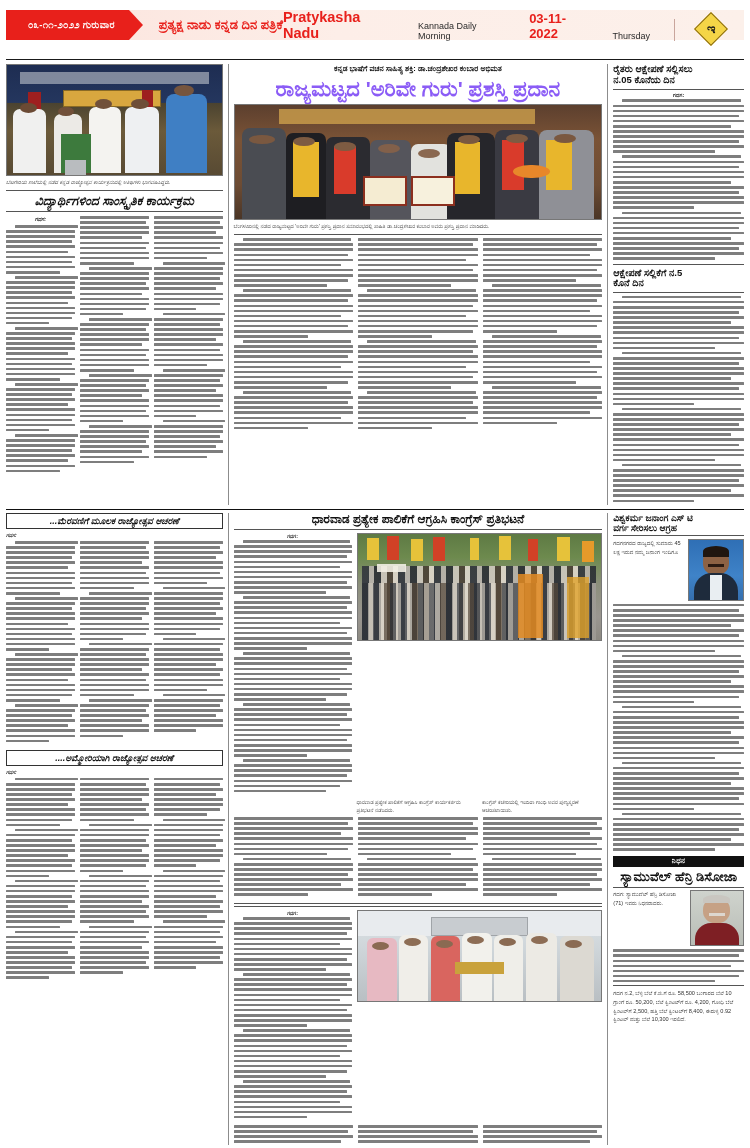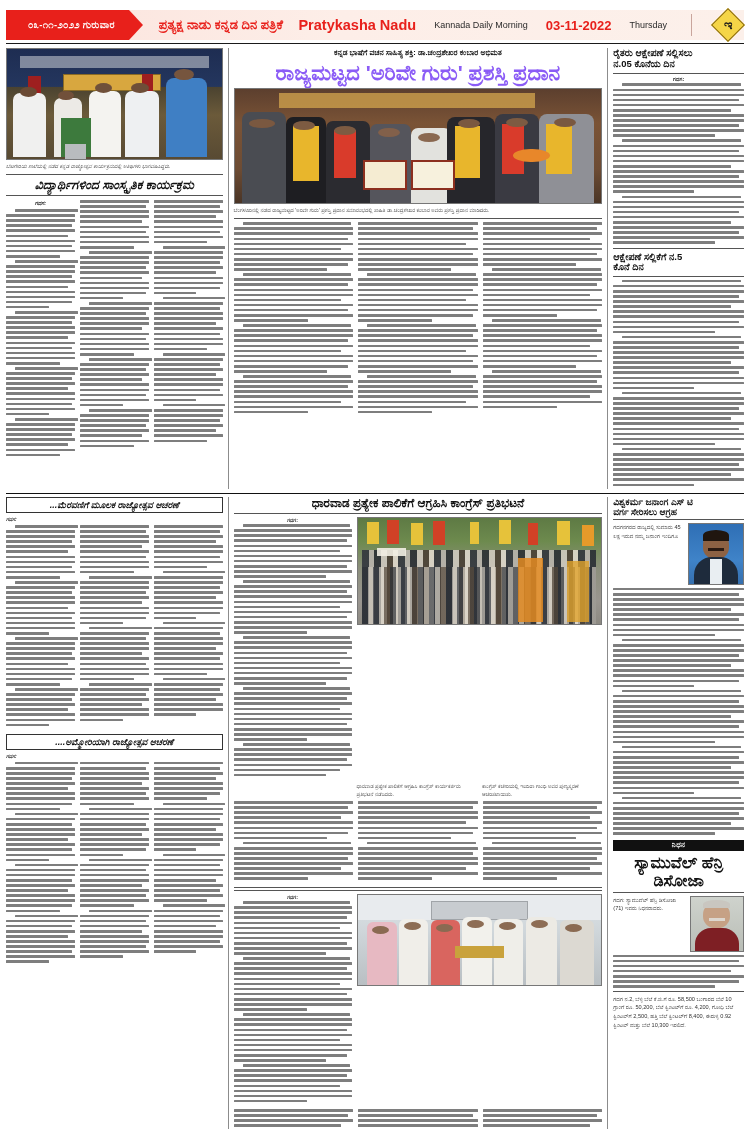--- a/index.html
+++ b/index.html
@@ -16,21 +16,21 @@
     overflow: hidden;
     padding: 10px 6px 4px 6px;
   }
 
   
   .masthead {
     position: relative;
     height: 30px;
     background: linear-gradient(to right, #fbe3dc 0%, #fdeee8 45%, #fcf0ea 100%);
     display: flex; align-items: center;
-    margin-bottom: 3px;
+    margin-bottom: 19px;
   }
   .mast-date-tab {
     position: relative;
     background: #e8201b;
     color: #ffffff;
     font-size: 9.5px; font-weight: bold;
     letter-spacing: .3px;
     height: 30px;
     display: flex; align-items: center;
     padding: 0 14px 0 22px;
@@ -42,22 +42,22 @@
     border-left: 14px solid #e8201b;
     border-top: 15px solid transparent;
     border-bottom: 15px solid transparent;
   }
   .mast-kan-title {
     color: #e8201b; font-weight: bold;
     font-size: 13px; margin-left: 30px;
     white-space: nowrap;
   }
   .mast-right {
-    margin-left: auto; display: flex; align-items: center; gap: 18px;
-    padding-right: 4px;
+    margin-left: auto; display: flex; align-items: flex-end; gap: 18px;
+    padding-right: 21px;
   }
   .mast-brand { color:#e8201b; font-weight:bold; font-size:14.5px; }
   .mast-sub { color:#2b2b2b; font-size:9px; }
   .mast-date2 { color:#e8201b; font-weight:bold; font-size:13px; }
   .mast-day { color:#2b2b2b; font-size:9px; }
   .mast-sep { width:1px; height:22px; background:#c9a59c; margin:0 6px; }
   .mast-logo {
     width: 24px; height: 24px; background:#f5d547;
     border: 1.5px solid #8a6b10;
     transform: rotate(45deg);
@@ -1160,21 +1160,21 @@
           <div class="tl s1"></div>
           <div class="tl s1"></div>
           <div class="tl s2"></div>
         <div class="tl s1"></div>
           <div class="tl s3"></div>
           <div class="tl s1"></div>
           <div class="tl s4"></div>
       </div>
 
       <div class="blackbar" style="margin-top:5px;">ನಿಧನ</div>
-      <div class="kan-head-blk" style="font-size:16px;margin:3px 0 2px;">ಸ್ಯಾಮುವೆಲ್ ಹೆನ್ರಿ ಡಿಸೋಜಾ</div>
+      <div class="kan-head-blk" style="font-size:13px;margin:3px 0 2px;">ಸ್ಯಾಮುವೆಲ್ ಹೆನ್ರಿ ಡಿಸೋಜಾ</div>
       <div class="rule-thin"></div>
       <div style="display:flex;gap:4px;margin-top:3px;">
         <div class="byline" style="flex:1;">ಗದಗ: ಸ್ಯಾಮುವೆಲ್ ಹೆನ್ರಿ ಡಿಸೋಜಾ (71) ಇವರು ನಿಧನರಾದರು.</div>
         <div class="photo" style="width:54px;height:56px;flex:none;">
           <div class="sky" style="background:linear-gradient(#cfd3cd 0%,#b9bdb6 100%);"></div>
           <div style="position:absolute;left:24%;top:10%;width:52%;height:48%;background:#c6a185;border-radius:48% 48% 44% 44%;"></div>
           <div style="position:absolute;left:24%;top:6%;width:52%;height:16%;background:#c9c6c0;border-radius:50% 50% 0 0;"></div>
           <div style="position:absolute;left:34%;top:40%;width:32%;height:5%;background:#ddd7cf;"></div>
           <div style="position:absolute;left:8%;top:58%;width:84%;height:42%;background:#7e1f24;border-radius:16px 16px 0 0;"></div>
         </div>

